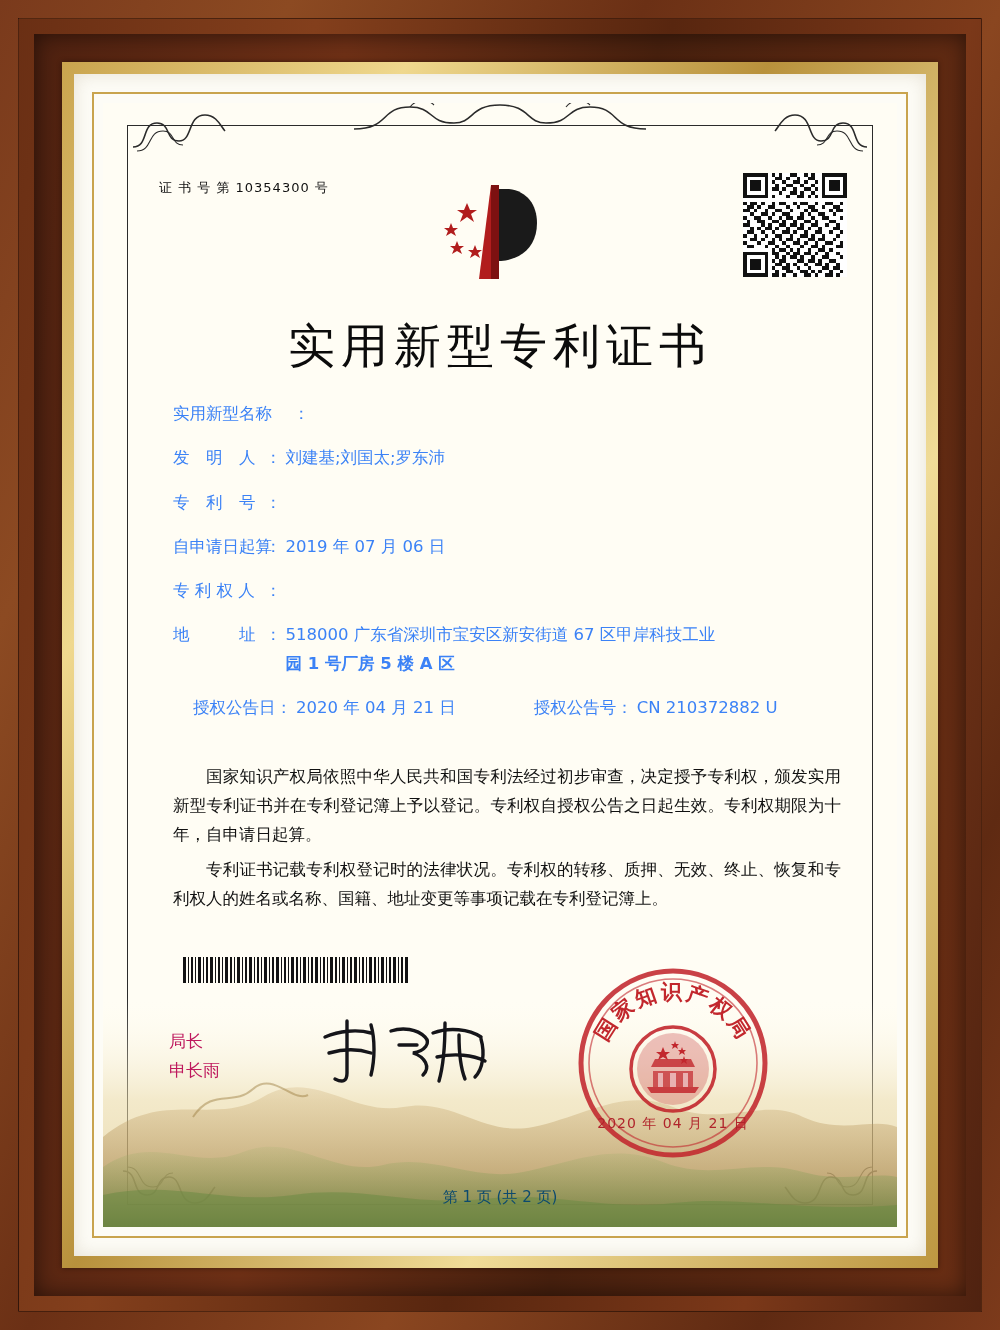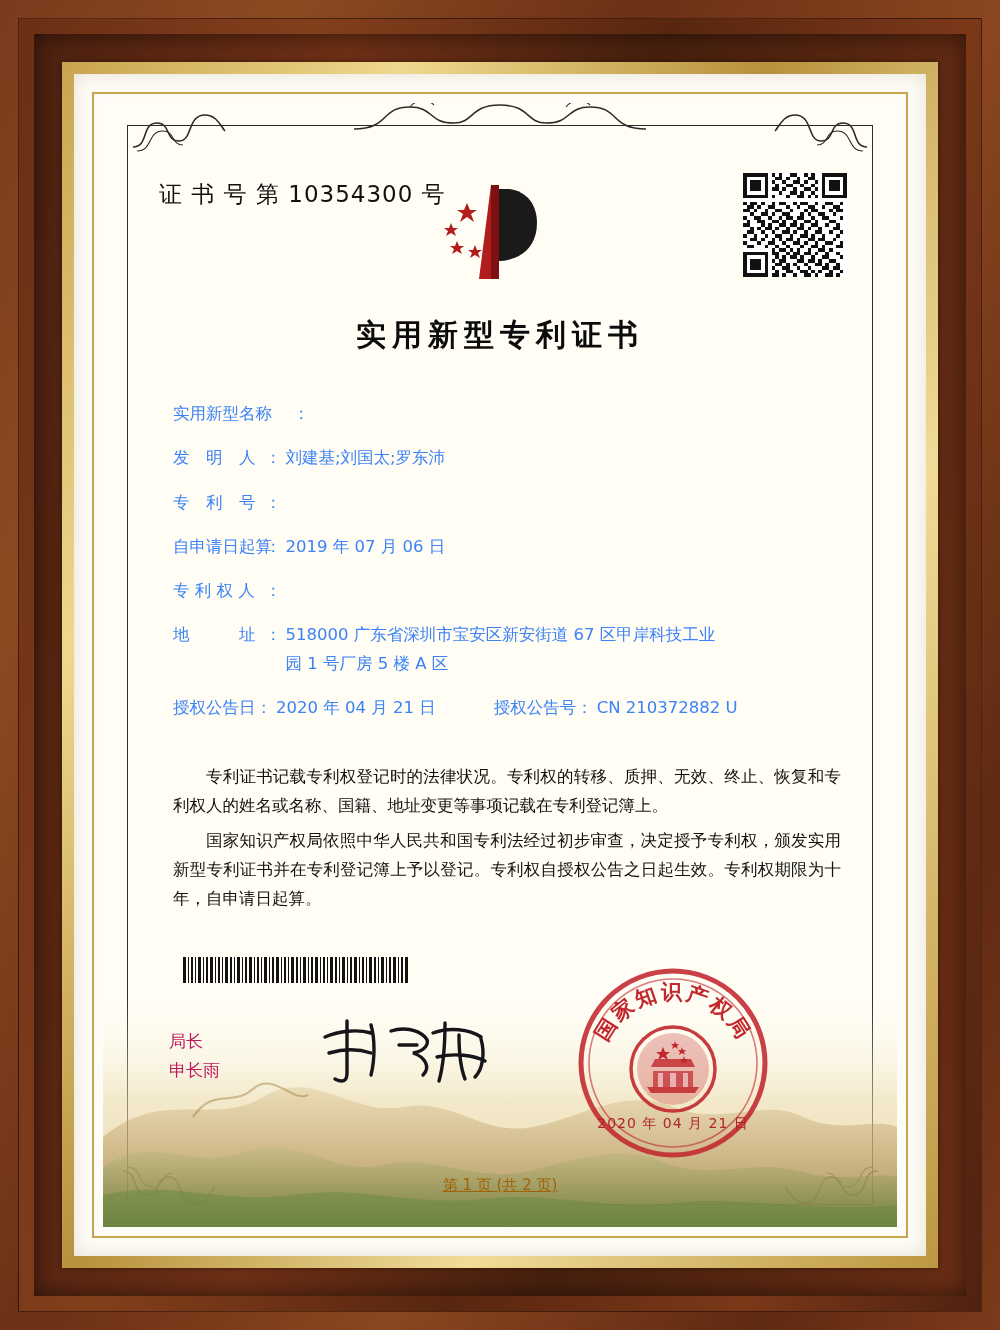--- a/index.html
+++ b/index.html
@@ -65,56 +65,56 @@
   .fl-tr{right:28px;top:-6px;transform:scaleX(-1);}
   .fl-bl{left:18px;bottom:6px;transform:scaleY(-1);}
   .fl-br{right:18px;bottom:6px;transform:scale(-1,-1);}
   .flourish-top{
     position:absolute;left:50%;top:-10px;transform:translateX(-50%);
     width:300px;height:42px;
   }
   
   .cert-no{
     position:absolute;left:56px;top:76px;
-    font-size:23px;color:#111;letter-spacing:1px;
+    font-size:13px;color:#111;letter-spacing:1px;
     white-space:nowrap;
   }
   .emblem{
     position:absolute;left:332px;top:76px;width:130px;height:110px;
   }
   .qr{
     position:absolute;right:50px;top:70px;width:104px;height:104px;
   }
   
   .title{
     position:absolute;left:0;right:0;top:212px;
     text-align:center;
     font-family:"DejaVu Sans","Liberation Sans",sans-serif;
-    font-size:30px;font-weight:bold;color:#0b0b0b;
+    font-size:47px;font-weight:normal;color:#0b0b0b;
     letter-spacing:6px;
   }
   
   .fields{
     position:absolute;left:70px;top:300px;width:660px;
     font-size:16.5px;color:#3b82f6;line-height:1.35;
   }
   .frow{display:flex;align-items:flex-start;margin-bottom:22px;}
   .flabel{
     width:92px;flex:0 0 92px;
     display:flex;justify-content:space-between;
     letter-spacing:0;
     white-space:nowrap;
   }
   .flabel.wide{width:120px;flex:0 0 120px;}
   .fcolon{margin:0 4px 0 0;}
   .fvalue{flex:1;}
-  .fvalue .l2{display:block;margin-top:6px;}
+  .fvalue .l2{display:block;margin-top:6px;font-weight:bold;}
   .inline-pair{display:flex;width:100%;}
   .inline-pair .seg{display:flex;}
-  .seg-label{white-space:nowrap;}
+  .seg-label{white-space:nowrap;margin-left:20px;}
   .seg-gap{width:58px;}
   
   .paras{
     position:absolute;left:70px;top:660px;width:668px;
     font-size:16.5px;color:#111;line-height:1.75;text-align:justify;
   }
   .paras p{margin:0 0 6px 0;text-indent:2em;}
   
   .barcode{
     position:absolute;left:80px;top:854px;width:228px;height:26px;
@@ -135,22 +135,22 @@
     position:absolute;left:472px;top:1012px;width:196px;
     text-align:center;font-size:14px;color:#b0242b;letter-spacing:1px;
   }
   
   .scenery{
     position:absolute;left:0;right:0;bottom:0;height:260px;
     pointer-events:none;
   }
   
   .page-foot{
-    position:absolute;left:0;right:0;bottom:32px;
-    text-align:center;font-size:15px;color:#a16207;text-decoration:underline;
+    position:absolute;left:0;right:0;bottom:20px;
+    text-align:center;font-size:15px;color:#0c4a6e;
   }
 </style>
 </head>
 <body>
 
 <div class="frame-outer">
   <div class="frame-bevel"></div>
   <div class="frame-inner-wood"></div>
   <div class="gold-band"></div>
   <div class="mat"></div>
@@ -469,22 +469,22 @@
           <span class="seg">
             <span class="seg-label">授权公告号</span>
             <span class="fcolon">：</span>
             <span>CN 210372882 U</span>
           </span>
         </span>
       </div>
     </div>
 
     <div class="paras">
+      <p>国家知识产权局依照中华人民共和国专利法经过初步审查，决定授予专利权，颁发实用新型专利证书并在专利登记簿上予以登记。专利权自授权公告之日起生效。专利权期限为十年，自申请日起算。</p>
       <p>专利证书记载专利权登记时的法律状况。专利权的转移、质押、无效、终止、恢复和专利权人的姓名或名称、国籍、地址变更等事项记载在专利登记簿上。</p>
-      <p>国家知识产权局依照中华人民共和国专利法经过初步审查，决定授予专利权，颁发实用新型专利证书并在专利登记簿上予以登记。专利权自授权公告之日起生效。专利权期限为十年，自申请日起算。</p>
     </div>
 
     <svg class="scenery" viewBox="0 0 794 260" preserveAspectRatio="none">
       <defs>
         <linearGradient id="g1" x1="0" y1="0" x2="0" y2="1">
           <stop offset="0%" stop-color="#fffdf4" stop-opacity="0"></stop>
           <stop offset="45%" stop-color="#e9d9a8" stop-opacity=".55"></stop>
           <stop offset="100%" stop-color="#dcc88f" stop-opacity=".75"></stop>
         </linearGradient>
         <linearGradient id="g2" x1="0" y1="0" x2="0" y2="1">

